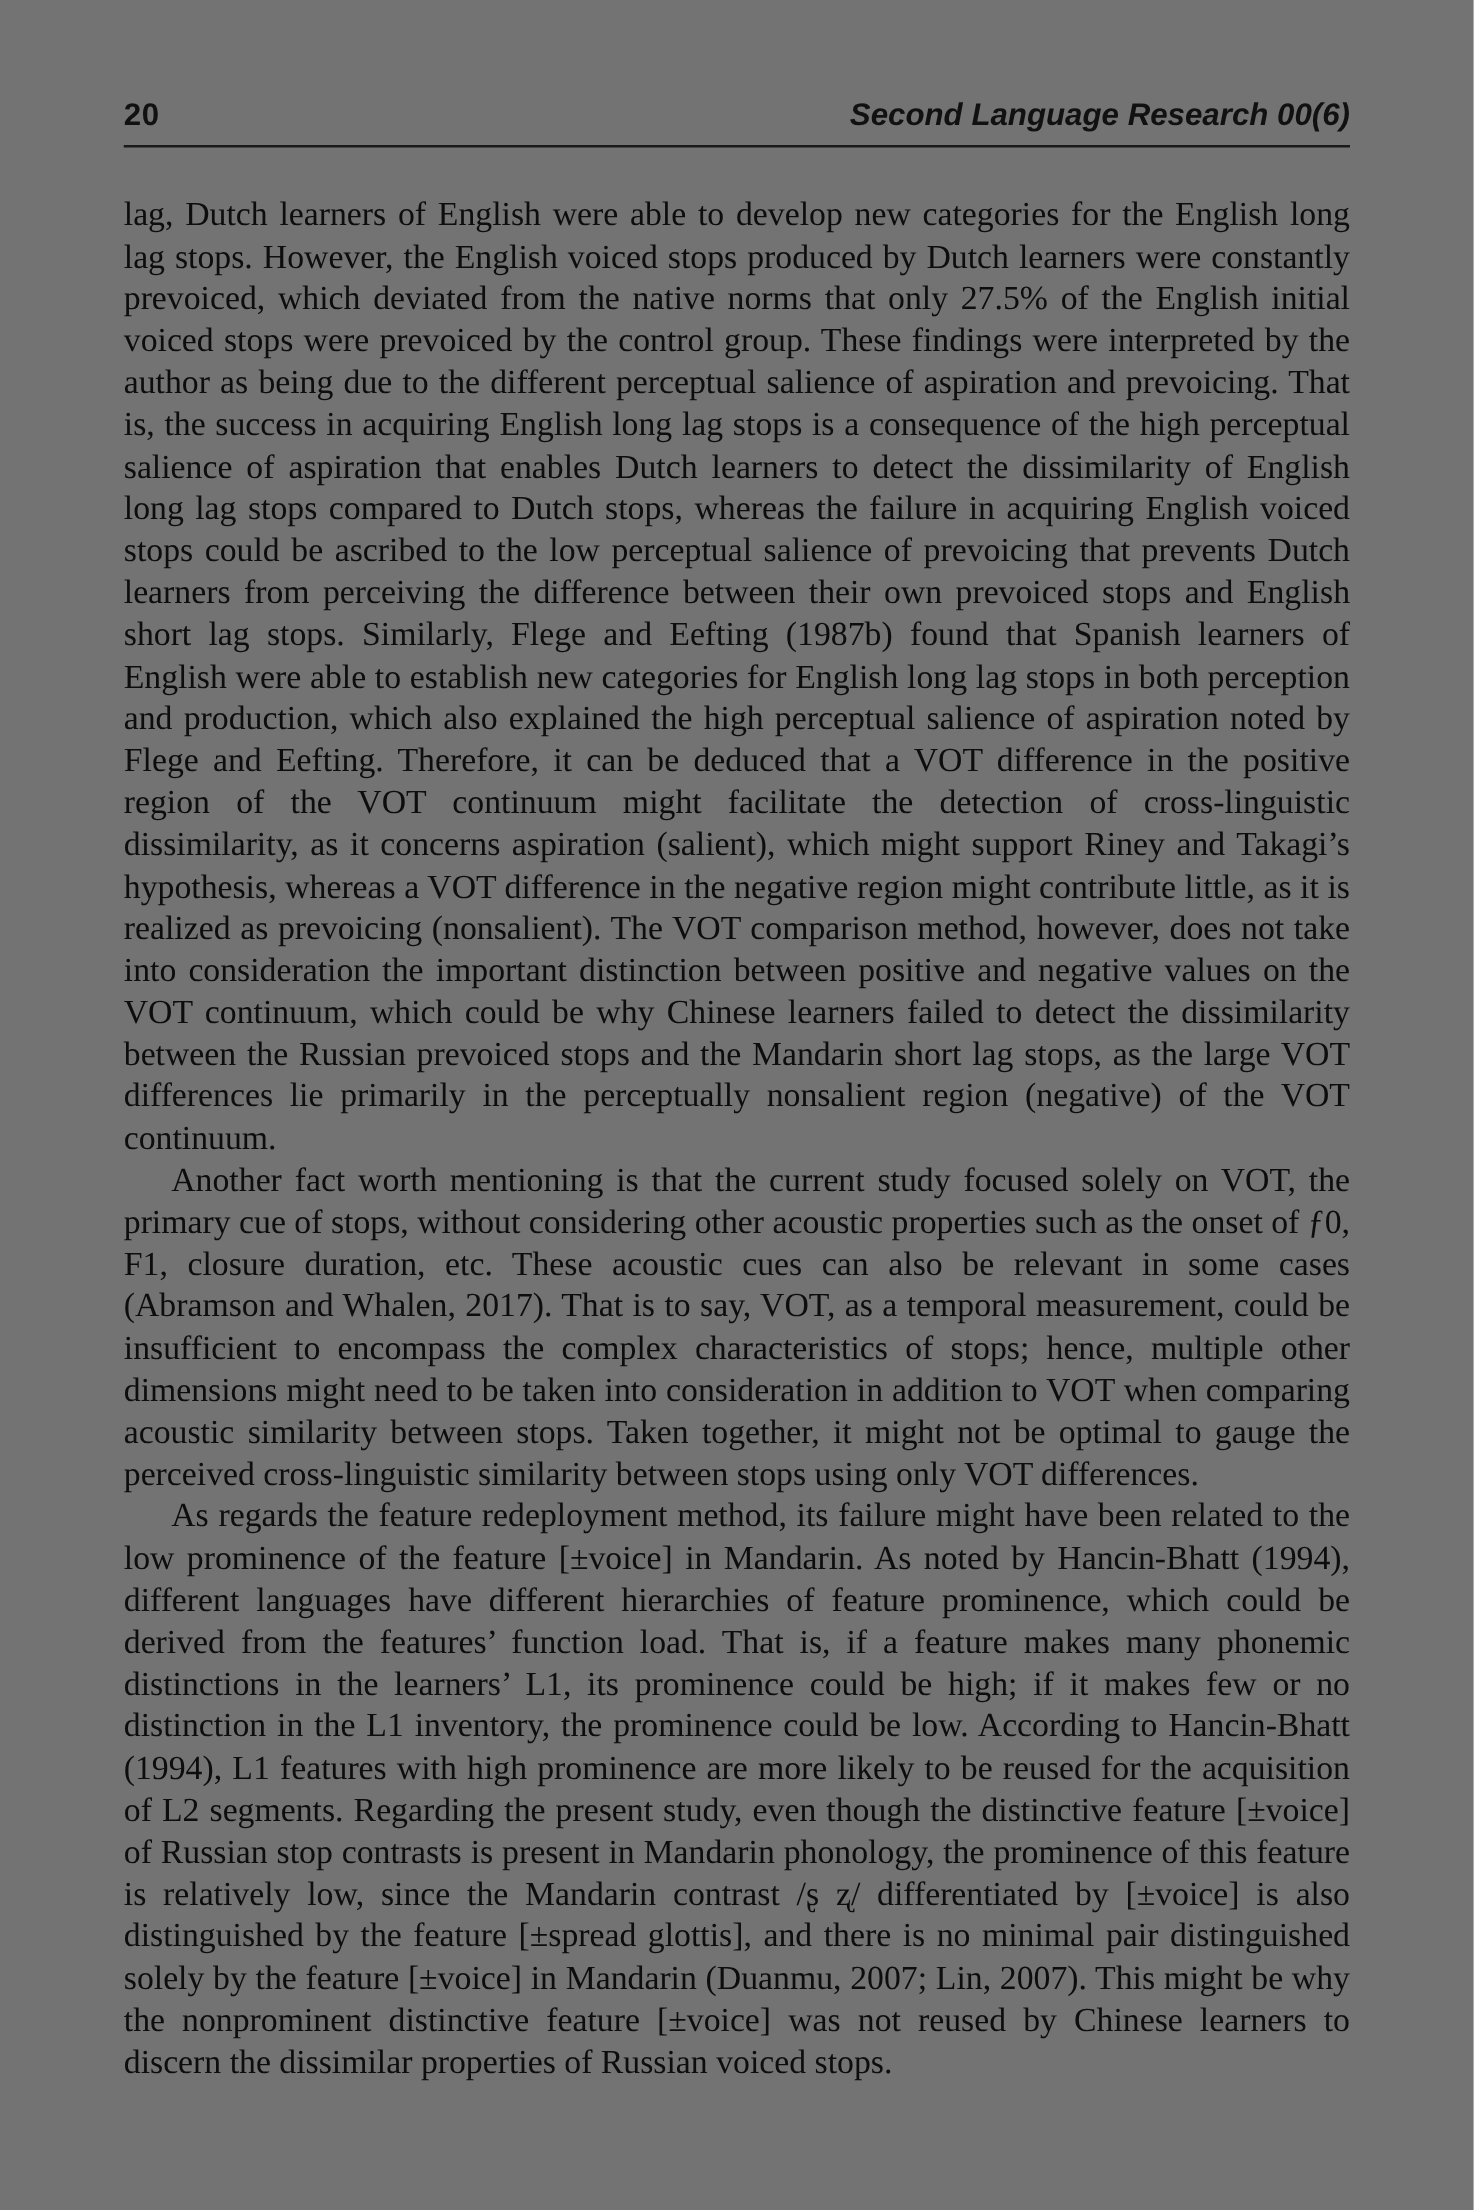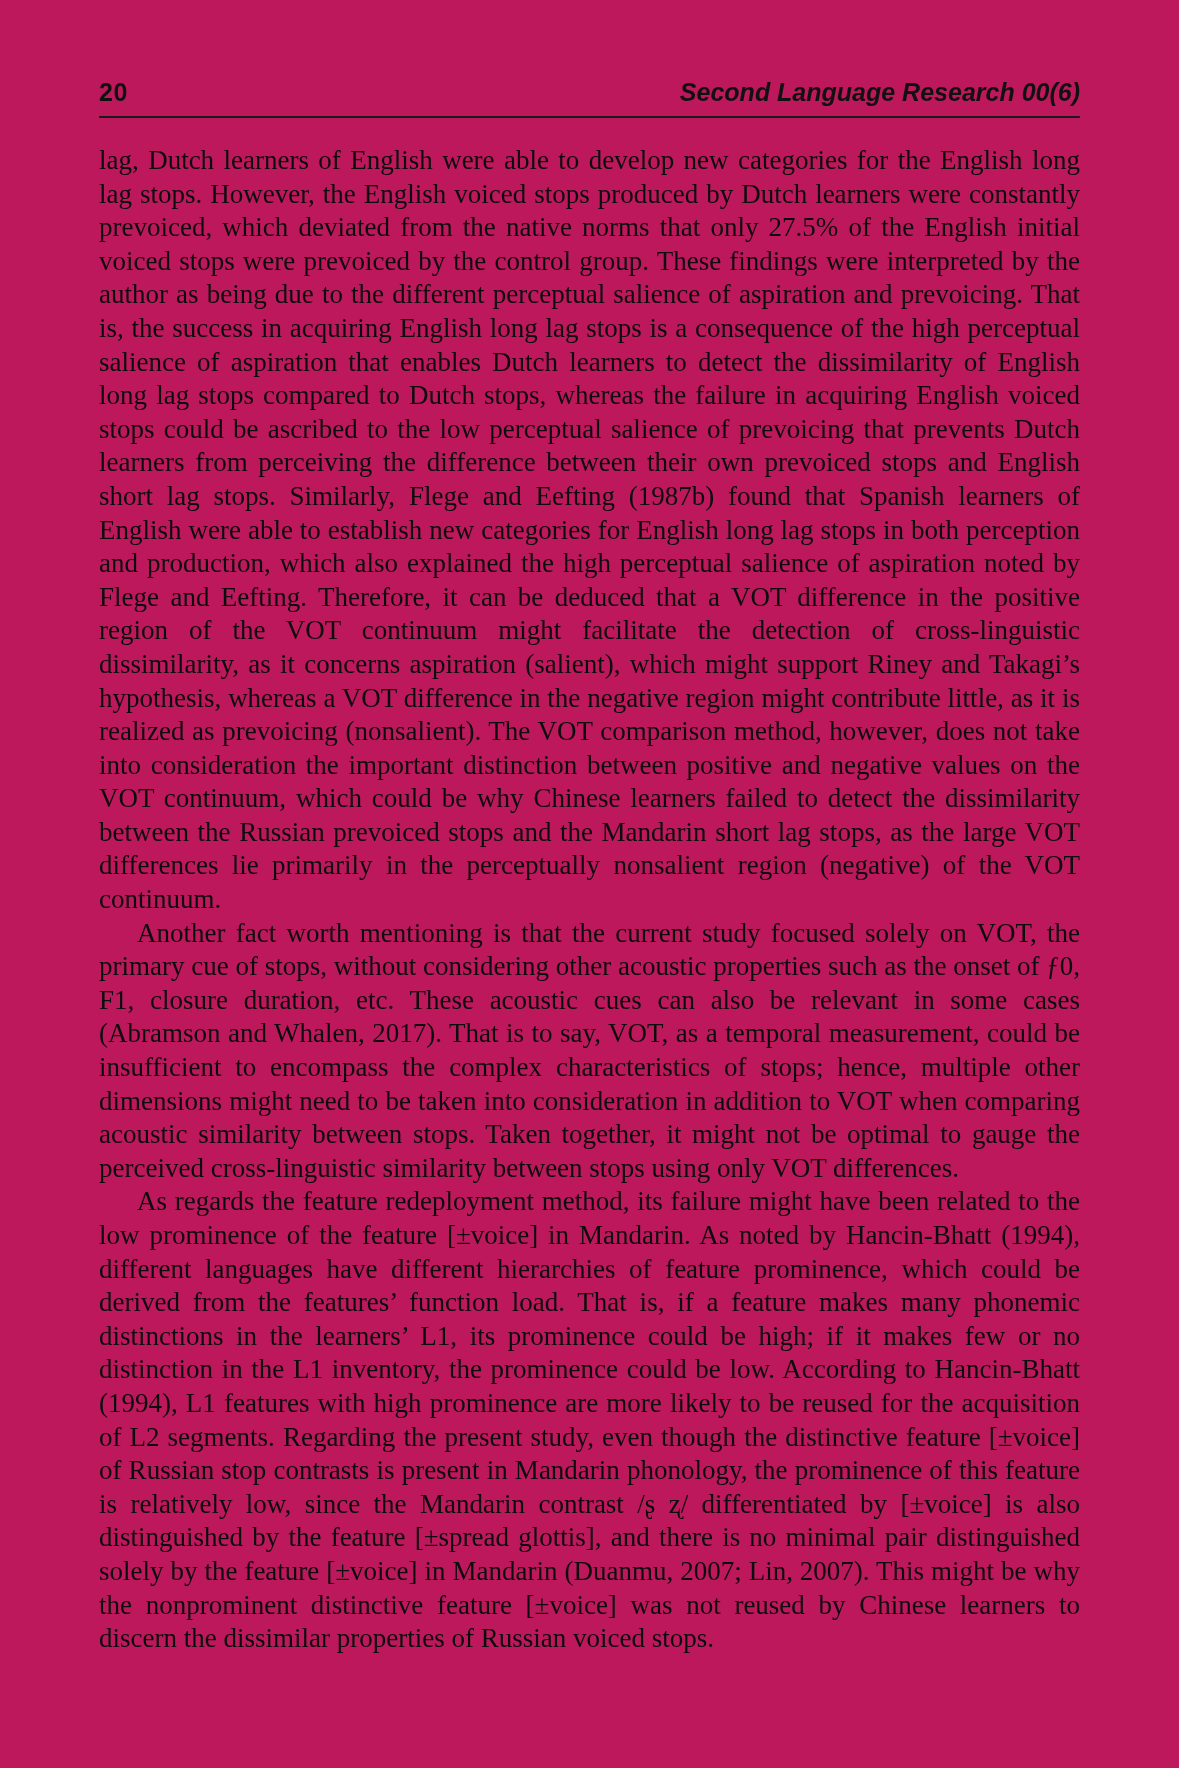--- a/index.html
+++ b/index.html
@@ -4,21 +4,21 @@
 <style>
   html, body {
     margin: 0;
     padding: 0;
     background: #ffffff;
   }
   .page {
     position: relative;
     width: 1179px;
     height: 1768px;
-    background: #be185d;
+    background: #737373;
     box-sizing: border-box;
     padding: 78px 99px 0 99px;
     overflow: hidden;
   }
   .running-head {
     display: flex;
     justify-content: space-between;
     align-items: baseline;
     font-family: "Liberation Sans", sans-serif;
     font-size: 25px;
@@ -28,21 +28,21 @@
   }
   .page-number {
     font-weight: 700;
     letter-spacing: 0.5px;
   }
   .journal-title {
     font-weight: 700;
     font-style: italic;
   }
   .body-text {
-    margin-top: 26px;
+    margin-top: 37px;
     font-family: "Liberation Serif", "DejaVu Serif", serif;
     font-size: 27px;
     line-height: 33.6px;
     color: #0d0d0d;
     text-align: justify;
   }
   .body-text p {
     margin: 0;
     padding: 0;
   }

